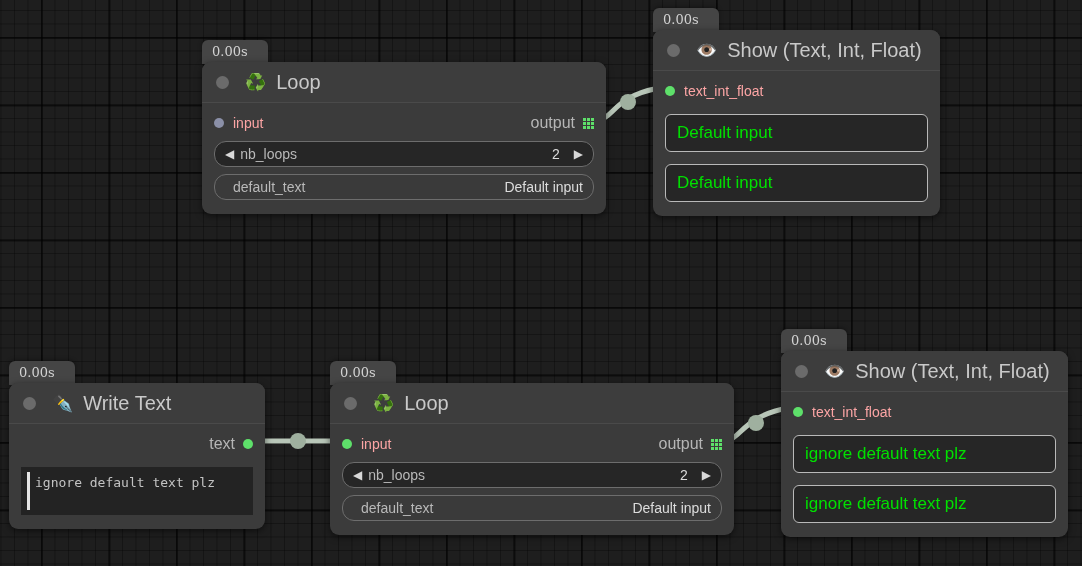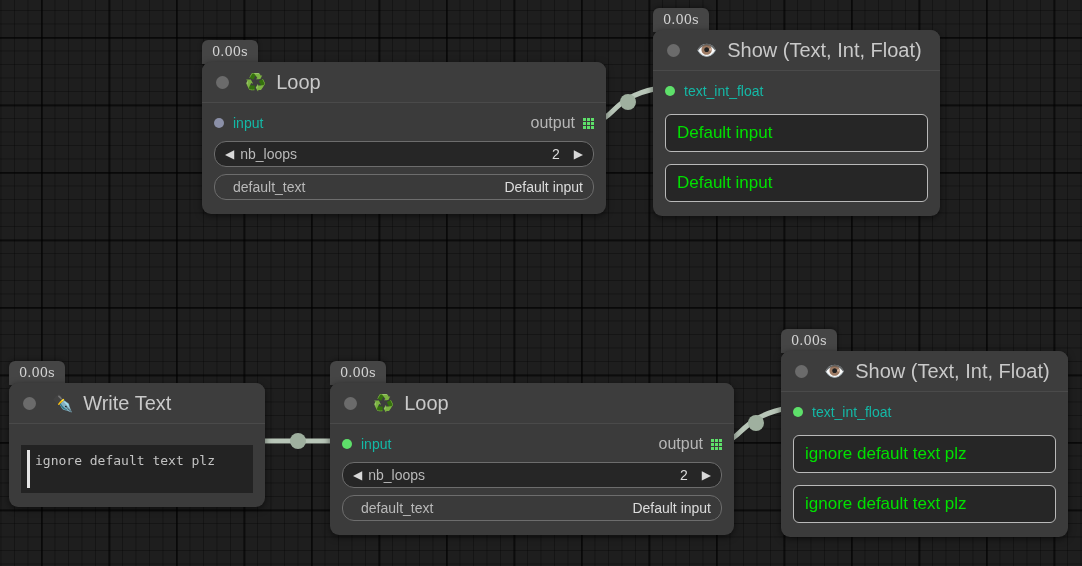--- a/index.html
+++ b/index.html
@@ -70,41 +70,41 @@
     padding: 9px 12px 14px 12px;
   }
 
   
   .time-badge {
     position: absolute;
     background: #454545;
     color: #d2d2d2;
     font-family: "DejaVu Serif", serif;
     font-size: 13px;
-    padding: 4px 10px 5px 10px;
+    padding: 4px 20px 5px 10px;
     border-radius: 6px 6px 0 0;
     box-shadow: 0 -1px 4px rgba(0,0,0,0.4);
   }
 
   
   .port-row {
     display: flex;
     align-items: center;
     height: 22px;
     margin-bottom: 6px;
   }
   .port-dot {
     width: 10px; height: 10px;
     border-radius: 50%;
     flex: 0 0 auto;
   }
   .port-dot.green { background: #5ee06a; }
   .port-dot.blue  { background: #8b90a8; }
   .port-label {
-    color: #14b8a6;
+    color: #fca5a5;
     font-size: 14px;
     margin-left: 9px;
     white-space: nowrap;
   }
   .spacer { flex: 1 1 auto; }
   .out-label {
     color: #b6b6b6;
     font-size: 16px;
     margin-right: 8px;
     white-space: nowrap;
@@ -262,20 +262,25 @@
   </div>
 
   <div class="time-badge" style="left:9px; top:361px;">0.00s</div>
   <div class="node" id="n-write-text" style="left:9px; top:383px; width:256px;">
     <div class="node-header">
       <span class="status-dot"></span>
       <span class="node-emoji">✒️</span>
       <span class="node-title">Write Text</span>
     </div>
     <div class="node-body">
+      <div class="port-row">
+        <span class="spacer"></span>
+        <span class="out-label">text</span>
+        <span class="port-dot green"></span>
+      </div>
       <div class="text-area">
         <span class="caret"></span>
         <span>ignore default text plz</span>
       </div>
     </div>
   </div>
 
   <div class="time-badge" style="left:330px; top:361px;">0.00s</div>
   <div class="node" id="n-loop-bottom" style="left:330px; top:383px; width:404px;">
     <div class="node-header">

